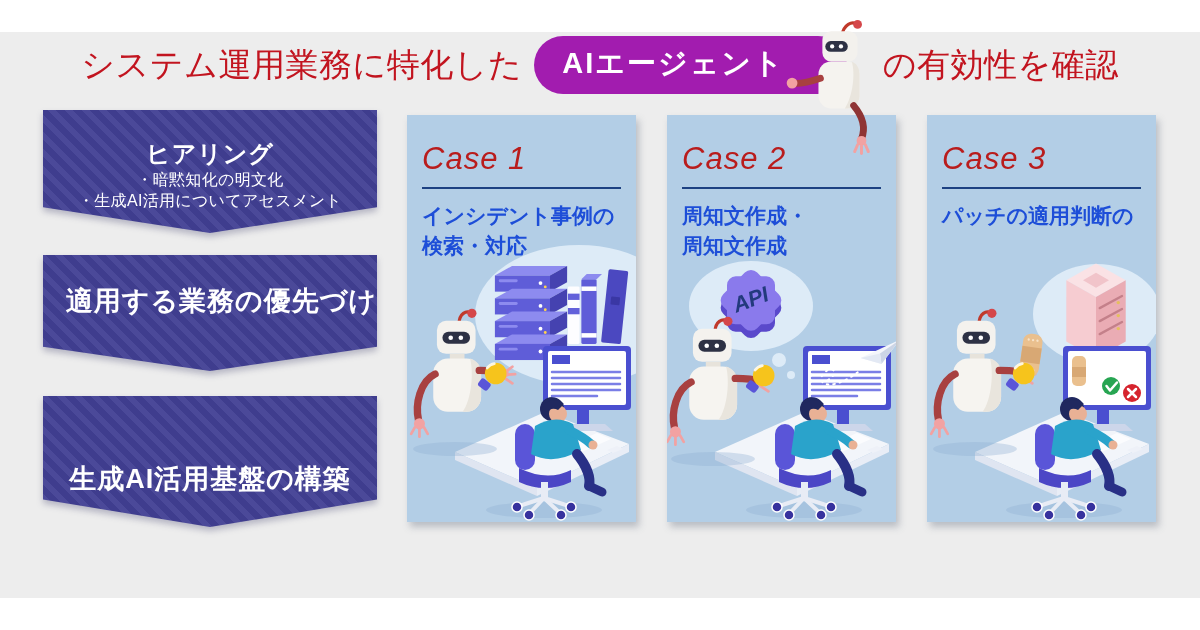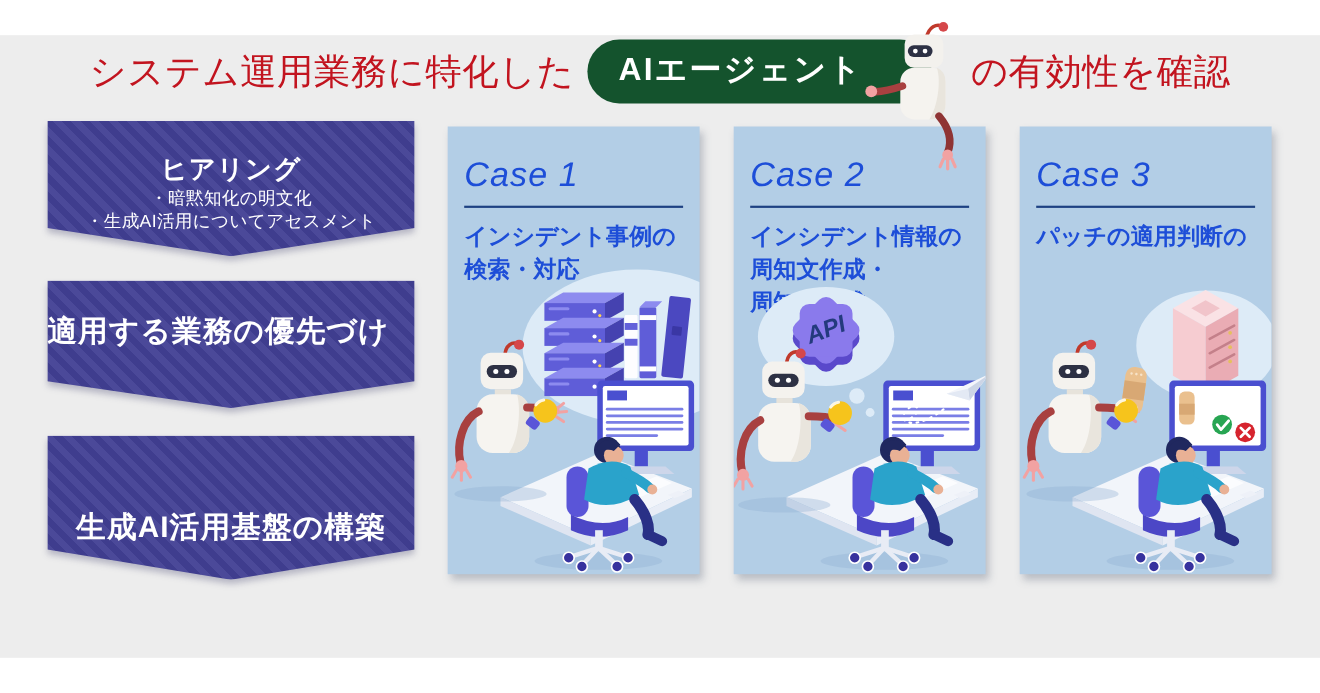--- a/index.html
+++ b/index.html
@@ -12,53 +12,53 @@
 
   
   .title-row{
     position:absolute;left:0;top:36px;width:100%;
     display:flex;justify-content:center;align-items:center;z-index:6;
   }
   .t-prefix,.t-suffix{
     font-size:33px;font-weight:400;color:#c2141f;letter-spacing:.5px;white-space:nowrap;
   }
   .pill{
-    position:relative;margin-left:12px;background:#14532d;color:#fff;
+    position:relative;margin-left:12px;background:#a21caf;color:#fff;
     font-size:29px;font-weight:800;letter-spacing:2px;border-radius:30px;
     padding:8px 62px 10px 28px;white-space:nowrap;
   }
   .t-suffix{margin-left:36px}
   .pill-robot{position:absolute;right:-36px;top:-17px;width:88px;height:138px;overflow:visible}
 
   
   .steps{position:absolute;left:43px;top:110px;width:334px}
   .step-wrap{filter:drop-shadow(0 4px 3px rgba(40,40,90,.28))}
   .step{
     clip-path:polygon(0 0,100% 0,100% 79%,50% 100%,0 79%);
     background:repeating-linear-gradient(45deg,#3f3d8e 0 6px,#4b4999 6px 12px);
     color:#fff;text-align:center;box-sizing:border-box;width:334px;
   }
   .step.s1{height:123px;padding-top:28px}
-  .step.s2{height:116px;display:flex;align-items:center;justify-content:flex-start;padding-bottom:24px}
+  .step.s2{height:116px;display:flex;align-items:center;justify-content:flex-end;padding-bottom:24px}
   .step.s3{height:131px;display:flex;align-items:flex-end;justify-content:center;padding-bottom:30px}
   .gap2{margin-top:22px}.gap3{margin-top:25px}
   .step-heading{font-size:24px;font-weight:800;letter-spacing:1px}
   .s2 .step-heading,.s3 .step-heading{font-size:27px}
   .step-bullet{font-size:16px;margin-top:0;letter-spacing:.3px}
   .step-bullet:first-of-type{margin-top:8px}
 
   
   .cases{position:absolute;left:407px;top:115px;display:flex;gap:31px}
   .card{
     position:relative;width:229px;height:407px;background:#b3cee6;
     box-shadow:3px 5px 7px rgba(90,100,120,.35);
     box-sizing:border-box;padding:26px 15px 0;overflow:hidden;
   }
   .case-label{
-    font-size:31px;font-style:italic;color:#1d4ed8;
+    font-size:31px;font-style:italic;color:#b91c1c;
     padding-bottom:10px;border-bottom:2px solid #1d4182;letter-spacing:1px;
   }
   .case-desc{margin-top:12px;font-size:21px;line-height:1.42;color:#1d4ed8;font-weight:600}
   .illus{position:absolute;left:0;bottom:0;width:229px;height:300px}
   svg{display:block}
 </style>
 </head>
 <body>
 
 <svg width="0" height="0" style="position:absolute" aria-hidden="true">
@@ -296,21 +296,20 @@
       </g>
       <g>
         <use href="#sym-bulb" x="68" y="138" width="36" height="36"></use>
       </g>
     </svg>
   </div>
 
   <div class="card">
     <div class="case-label">Case 2</div>
     <div class="case-desc">
-      <div>インシデント情報の</div>
       <div>周知文作成・</div>
       <div>周知文作成</div>
     </div>
     <svg class="illus" viewBox="0 0 229 300">
       <ellipse cx="84" cy="84" rx="62" ry="45" fill="#ddebf7"></ellipse>
       <circle cx="112" cy="138" r="7" fill="#ddebf7"></circle>
       <circle cx="124" cy="153" r="4" fill="#ddebf7"></circle>
       <g>
         <use href="#sym-gear" x="44" y="38" width="80" height="88"></use>
       </g>

